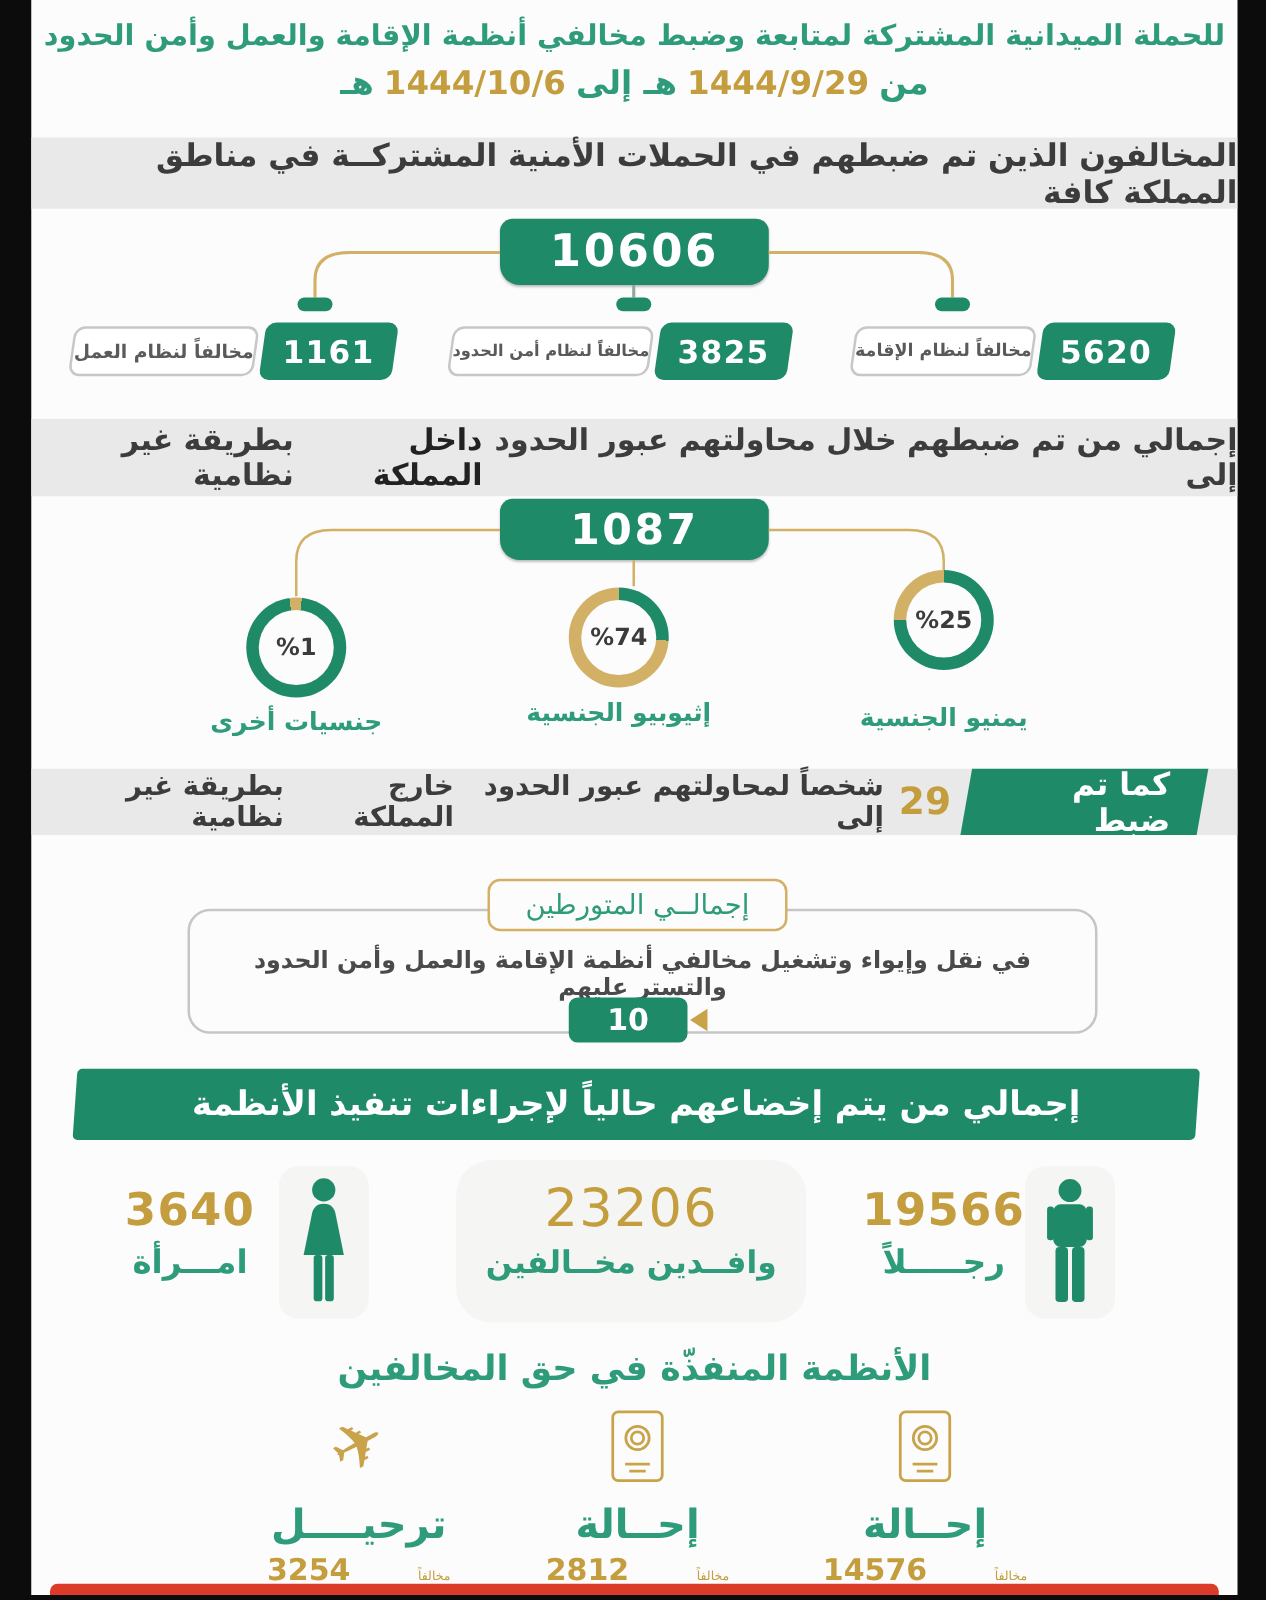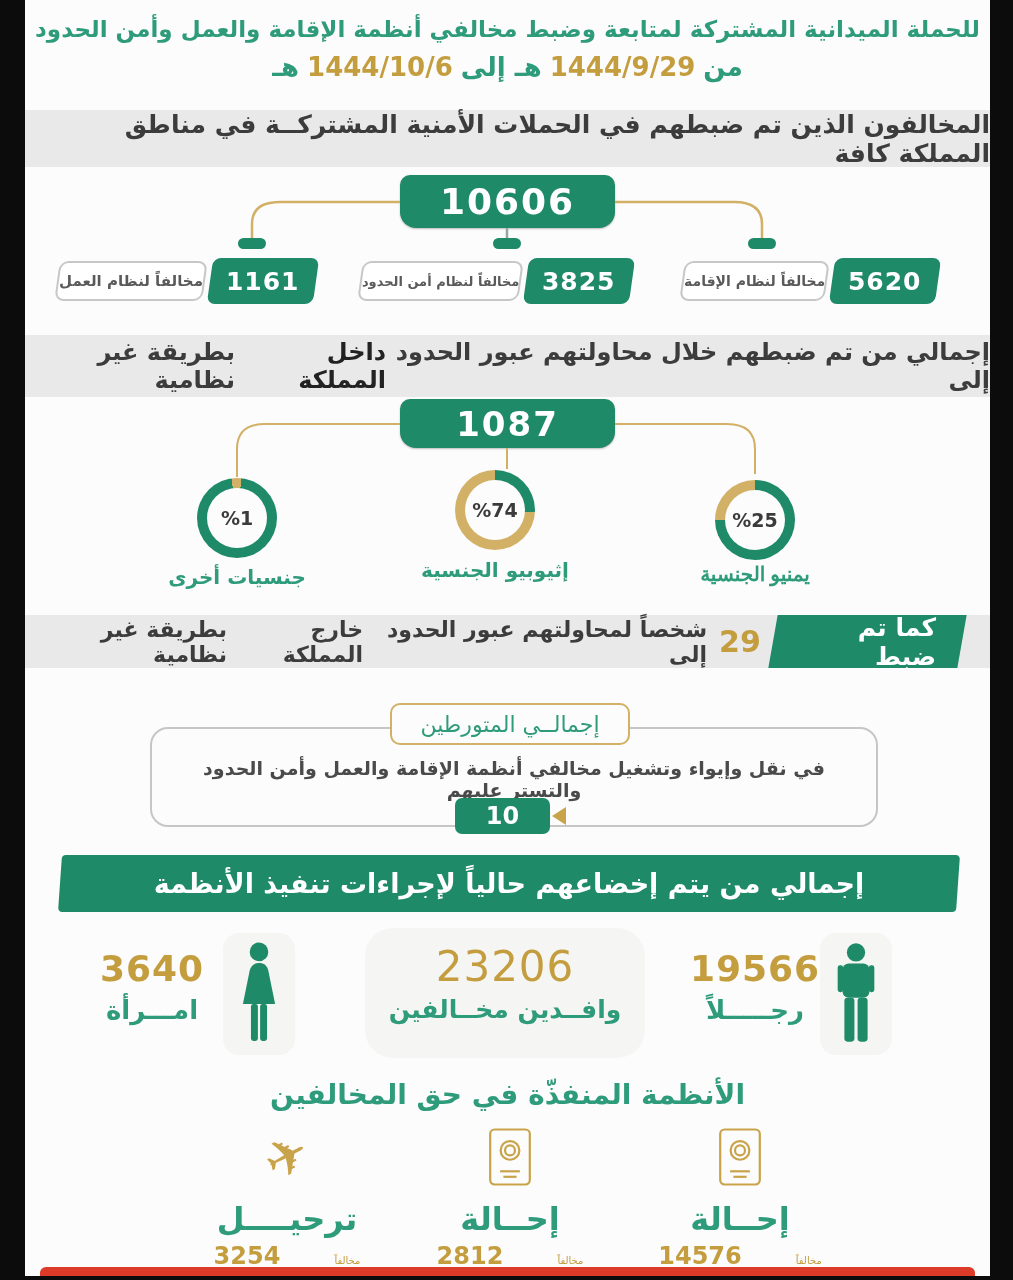--- a/index.html
+++ b/index.html
@@ -30,25 +30,25 @@
   .branch .num > span { transform:skewX(8deg); }
   .branch .lbl { background:#fff; border:2px solid #c7c7c7; border-radius:9px; height:40px; flex:1; display:flex; align-items:center; justify-content:center; font-weight:bold; color:#5a5a5a; transform:skewX(-8deg); }
   .branch .lbl > span { transform:skewX(8deg); white-space:nowrap; }
   .br-right { left:665px; width:248px; } .br-right .lbl { font-size:14px; }
   .br-mid  { left:345px; width:262px; } .br-mid .lbl { font-size:13px; }
   .br-left { left:40px;  width:251px; } .br-left .lbl { font-size:15px; }
 
   .donut { position:absolute; width:80px; height:80px; border-radius:50%; display:flex; align-items:center; justify-content:center; }
   .donut::after { content:""; position:absolute; inset:10px; background:#fcfcfc; border-radius:50%; }
   .donut span { position:relative; z-index:2; font-weight:bold; color:#3b3b3b; font-size:19px; direction:ltr; }
-  .donut-25 { left:690px; top:480px; background:conic-gradient(var(--green) 0 75%, var(--goldline) 75% 100%); }
+  .donut-25 { left:690px; top:456px; background:conic-gradient(var(--green) 0 75%, var(--goldline) 75% 100%); }
   .donut-74 { left:430px; top:470px; background:conic-gradient(var(--green) 0 26%, var(--goldline) 26% 100%); }
   .donut-1  { left:172px; top:478px; background:conic-gradient(from -8deg, var(--goldline) 0 4%, var(--green) 4% 100%); }
   .donut-lab { position:absolute; width:180px; text-align:center; color:var(--greentx); font-weight:bold; font-size:20px; }
-  .dl-25 { left:640px; top:562px;font-family:Liberation Serif, serif; } .dl-74 { left:380px; top:558px; } .dl-1 { left:122px; top:565px; }
+  .dl-25 { left:640px; top:562px; } .dl-74 { left:380px; top:558px; } .dl-1 { left:122px; top:565px; }
 
   .catch-badge { background:var(--green); color:#fff; font-weight:bold; font-size:25px; height:53px; padding:0 26px; display:flex; align-items:center; transform:skewX(-10deg); margin-right:28px; }
   .catch-badge > span { transform:skewX(10deg); }
   .bar3 .cnt { color:var(--gold); font-size:30px; font-weight:bold; }
   .bar3 .txt { font-size:22px; display:flex; gap:6px; }
 
   .inv-box { position:absolute; left:125px; top:727px; width:728px; height:100px; border:2px solid #c6c6c6; border-radius:18px; }
   .inv-title { position:absolute; left:365px; top:703px; width:240px; height:42px; background:#fcfcfc; border:2px solid var(--goldline); border-radius:10px; display:flex; align-items:center; justify-content:center; color:var(--greentx); font-weight:normal; font-size:22px; z-index:2; }
   .inv-body { position:absolute; left:145px; top:757px; width:688px; text-align:center; color:#4a4a4a; font-weight:bold; font-size:19px; z-index:2; }
   .inv-badge { position:absolute; left:430px; top:798px; width:95px; height:36px; background:var(--green); border-radius:7px; color:#fff; font-weight:bold; font-size:24px; display:flex; align-items:center; justify-content:center; z-index:3; }

